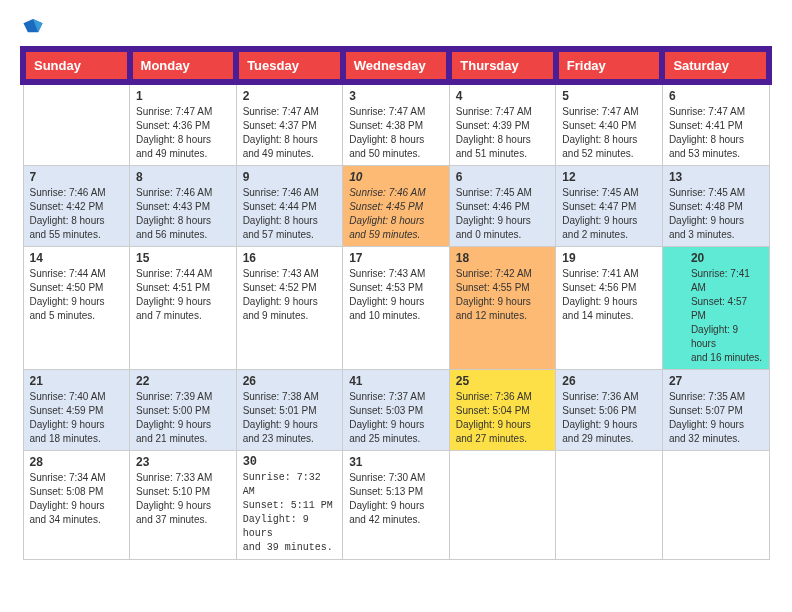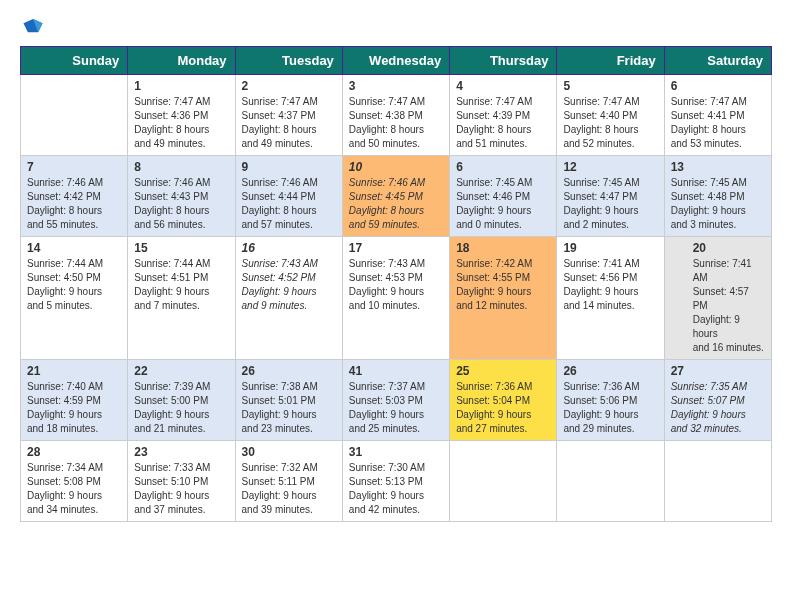--- a/index.html
+++ b/index.html
@@ -53,27 +53,27 @@
       font-size: 14px;
       color: #555;
       margin-top: 2px;
     }
     .calendar-table {
       width: 100%;
       border-collapse: collapse;
       font-size: 11px;
     }
     .calendar-table thead tr th {
-      background-color: #0f766e;
+      background-color: #ef4444;
       color: white;
       padding: 6px 8px;
-      text-align: right;
+      text-align: left;
       font-size: 13px;
       font-weight: bold;
-      border: 1px solid #4c1d95;
+      border: 6px solid #4c1d95;
     }
     .calendar-table tbody tr td {
       border: 1px solid #ccc;
       vertical-align: top;
       padding: 4px 6px;
       min-height: 80px;
       width: calc(100% / 7);
       background: #fff;
     }
     .calendar-table tbody tr:nth-child(odd) td {
@@ -235,21 +235,21 @@
 Daylight: 9 hours
 and 5 minutes.</div>
         </td>
         <td style="background: rgb(255, 255, 255);">
           <span class="day-number">15</span>
           <div class="cell-content" style="white-space: pre-line;">Sunrise: 7:44 AM
 Sunset: 4:51 PM
 Daylight: 9 hours
 and 7 minutes.</div>
         </td>
-        <td style="background: rgb(255, 255, 255); font-style: italic;">
+        <td style="background: rgb(255, 255, 255);">
           <span class="day-number">16</span>
           <div class="cell-content" style="white-space: pre-line;">Sunrise: 7:43 AM
 Sunset: 4:52 PM
 Daylight: 9 hours
 and 9 minutes.</div>
         </td>
         <td style="background: rgb(255, 255, 255);">
           <span class="day-number">17</span>
           <div class="cell-content" style="white-space: pre-line;">Sunrise: 7:43 AM
 Sunset: 4:53 PM
@@ -263,21 +263,21 @@
 Daylight: 9 hours
 and 12 minutes.</div>
         </td>
         <td style="background: rgb(255, 255, 255);">
           <span class="day-number">19</span>
           <div class="cell-content" style="white-space: pre-line;">Sunrise: 7:41 AM
 Sunset: 4:56 PM
 Daylight: 9 hours
 and 14 minutes.</div>
         </td>
-        <td style="background: #e5e5e5; padding-left: 28px;">
+        <td style="background: #5eead4; padding-left: 28px;">
           <span class="day-number">20</span>
           <div class="cell-content" style="white-space: pre-line;">Sunrise: 7:41 AM
 Sunset: 4:57 PM
 Daylight: 9 hours
 and 16 minutes.</div>
         </td>
       </tr>
       <tr>
         <td style="background: rgb(221, 230, 244);">
           <span class="day-number">21</span>
@@ -316,42 +316,42 @@
         </td>
         <td style="background: rgb(221, 230, 244);">
           <span class="day-number">26</span>
           <div class="cell-content" style="white-space: pre-line;">Sunrise: 7:36 AM
 Sunset: 5:06 PM
 Daylight: 9 hours
 and 29 minutes.</div>
         </td>
         <td style="background: rgb(221, 230, 244);">
           <span class="day-number">27</span>
-          <div class="cell-content" style="white-space: pre-line; font-style: italic;">Sunrise: 7:35 AM
+          <div class="cell-content" style="white-space: pre-line;">Sunrise: 7:35 AM
 Sunset: 5:07 PM
 Daylight: 9 hours
 and 32 minutes.</div>
         </td>
       </tr>
       <tr>
         <td style="background: rgb(255, 255, 255);">
           <span class="day-number">28</span>
           <div class="cell-content" style="white-space: pre-line;">Sunrise: 7:34 AM
 Sunset: 5:08 PM
 Daylight: 9 hours
 and 34 minutes.</div>
         </td>
         <td style="background: rgb(255, 255, 255);">
           <span class="day-number">23</span>
           <div class="cell-content" style="white-space: pre-line;">Sunrise: 7:33 AM
 Sunset: 5:10 PM
 Daylight: 9 hours
 and 37 minutes.</div>
         </td>
-        <td style="background: rgb(255, 255, 255);">
+        <td style="background: rgb(255, 255, 255); font-family: Liberation Mono, monospace;">
           <span class="day-number">30</span>
           <div class="cell-content" style="white-space: pre-line;">Sunrise: 7:32 AM
 Sunset: 5:11 PM
 Daylight: 9 hours
 and 39 minutes.</div>
         </td>
         <td style="background: rgb(255, 255, 255);">
           <span class="day-number">31</span>
           <div class="cell-content" style="white-space: pre-line;">Sunrise: 7:30 AM
 Sunset: 5:13 PM

